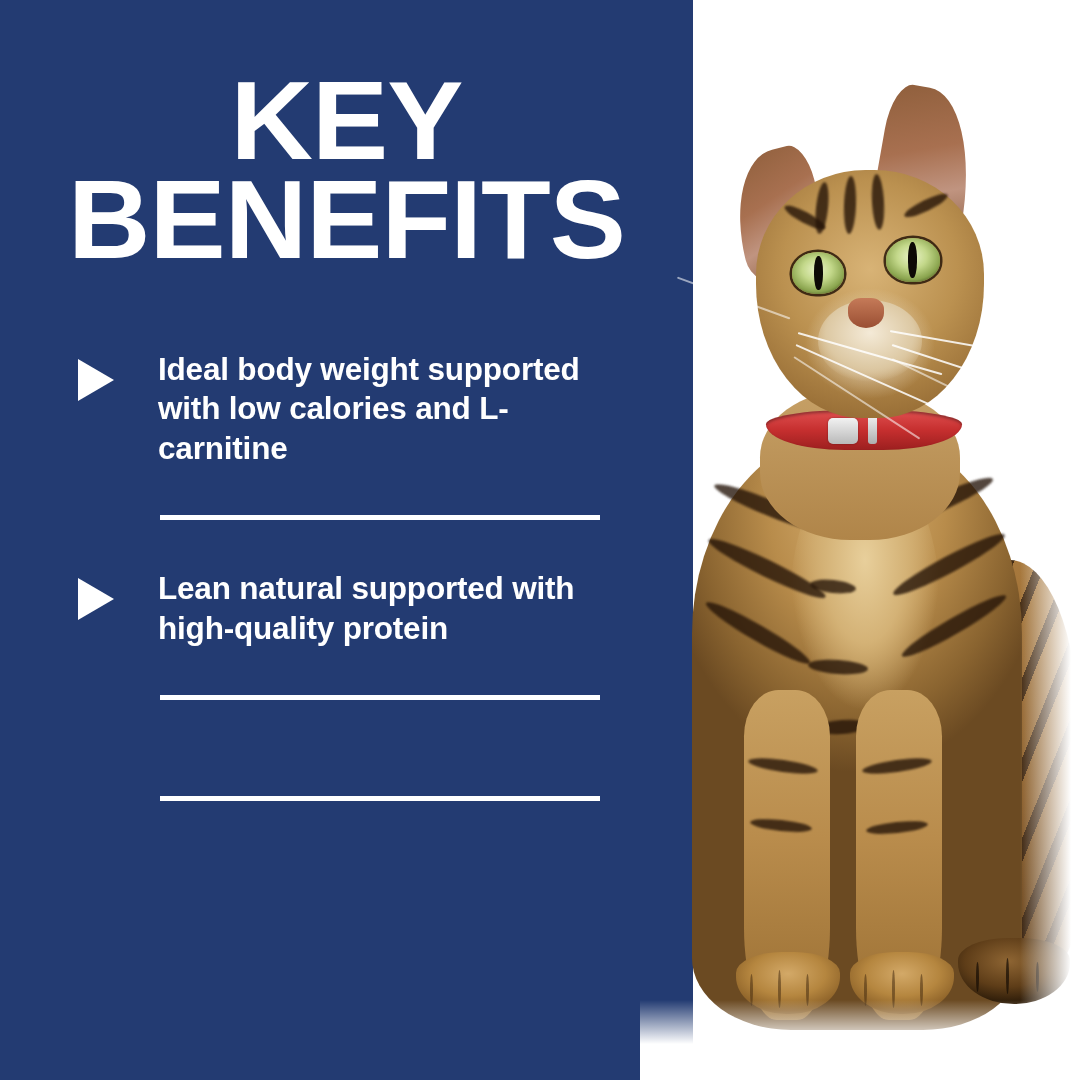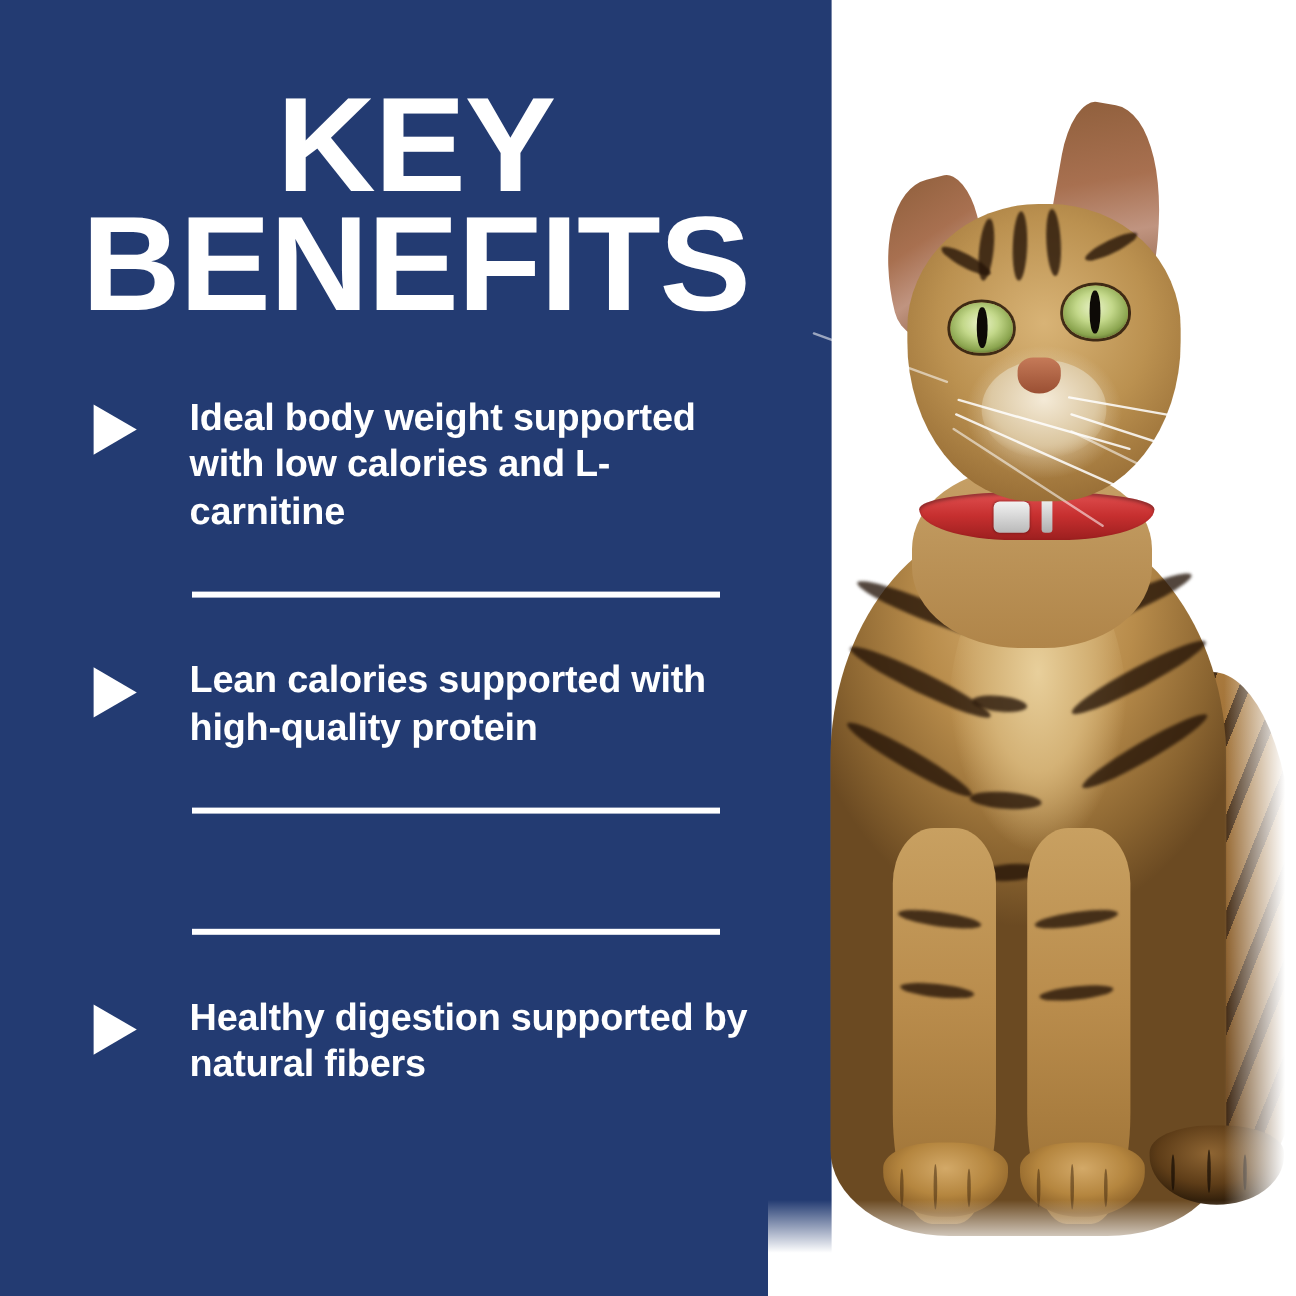--- a/index.html
+++ b/index.html
@@ -29,21 +29,21 @@
     line-height:0.88;
     font-size:112px;
     font-weight:bold;
     transform:scaleX(1.02);
   }
   .title-line.l1{font-size:112px;}
   .title-line.l2{font-size:112px;}
 
   
   #benefits{
-    position:absolute;left:0;top:328px;width:693px;
+    position:absolute;left:0;top:350px;width:693px;
   }
   .benefit{
     position:relative;
     display:flex;
     align-items:flex-start;
     padding:0 0 0 78px;
   }
   .bullet-tri{
     flex:0 0 auto;
     width:0;height:0;
@@ -234,34 +234,30 @@
     <div class="benefit">
       <span class="bullet-tri"></span>
       <span class="benefit-text">Ideal body weight supported with low calories and L-carnitine</span>
     </div>
     <div class="sp-a"></div>
     <div class="divider" style="background: rgb(255, 255, 255);"></div>
     <div class="sp-b"></div>
 
     <div class="benefit">
       <span class="bullet-tri"></span>
-      <span class="benefit-text">Lean calories supported with high-quality protein</span>
+      <span class="benefit-text">Lean natural supported with high-quality protein</span>
     </div>
     <div class="sp-a"></div>
     <div class="divider" style="background: rgb(255, 255, 255);"></div>
     <div class="sp-b"></div>
 
     <div class="sp-a"></div>
     <div class="divider" style="background: rgb(255, 255, 255);"></div>
     <div class="sp-b"></div>
 
-    <div class="benefit">
-      <span class="bullet-tri"></span>
-      <span class="benefit-text">Healthy digestion supported by natural fibers</span>
-    </div>
 
   </div>
 
   <div id="cat-wrap">
     <div id="cat">
 
       <div class="f haunch"></div>
 
       <div class="f body-main"></div>
       <div class="f chest"></div>

